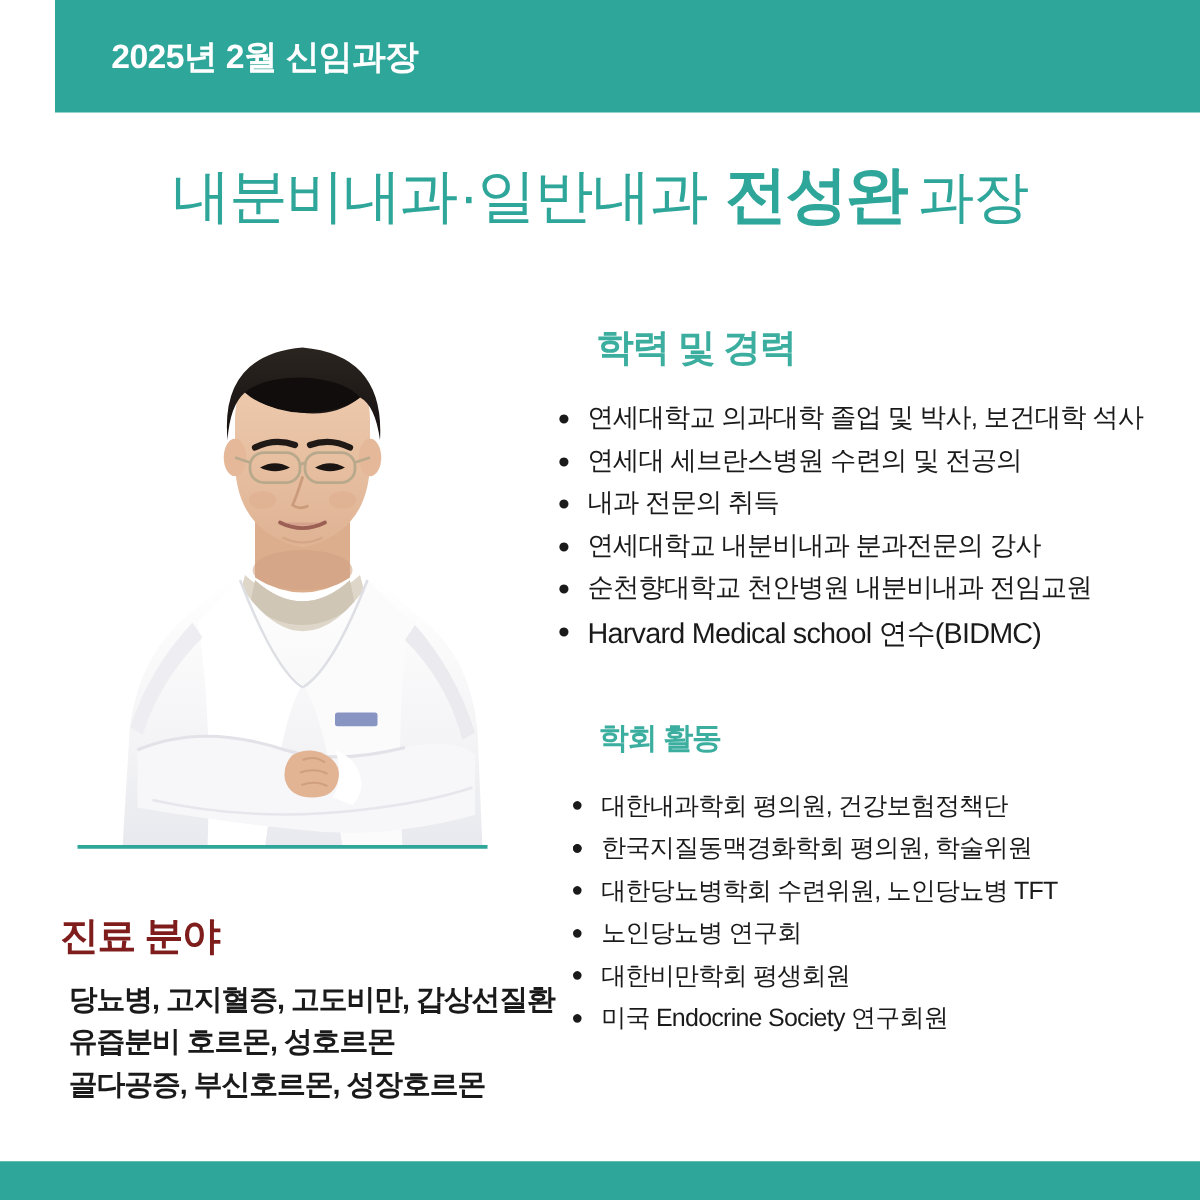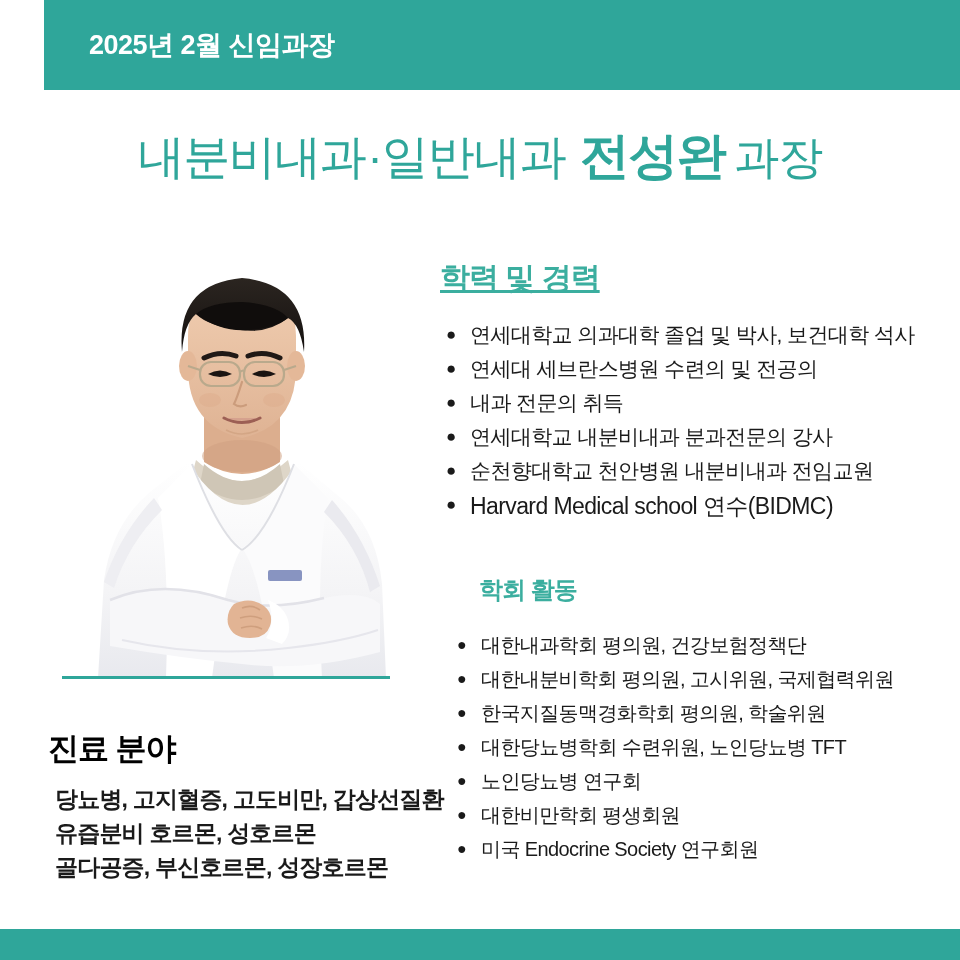--- a/index.html
+++ b/index.html
@@ -99,21 +99,21 @@
     background: #2FA69A;
   }
 
   
   .spec-heading {
     position: absolute;
     left: 48px;
     top: 728px;
     font-size: 31px;
     font-weight: bold;
-    color: #000000;
+    color: #7f1d1d;
     letter-spacing: -1px;
     white-space: nowrap;
   }
   .spec-lines {
     position: absolute;
     left: 55px;
     top: 782px;
     width: 400px;
     font-weight: bold;
   }
@@ -121,28 +121,27 @@
     font-size: 23px;
     color: #1a1a1a;
     letter-spacing: -0.8px;
     line-height: 34px;
     white-space: nowrap;
   }
 
   
   .sec1-heading {
     position: absolute;
-    left: 440px;
+    left: 477px;
     top: 258px;
     font-size: 30px;
     font-weight: bold;
     color: #3BAE9F;
     letter-spacing: -1px;
     white-space: nowrap;
-    text-decoration: underline;
   }
   .sec1-list {
     position: absolute;
     left: 446px;
     top: 318px;
     width: 510px;
     margin: 0;
     padding: 0;
     list-style: none;
   }
@@ -327,21 +326,21 @@
     <li><span class="bullet">●</span><span>연세대 세브란스병원 수련의 및 전공의</span></li>
     <li><span class="bullet">●</span><span>내과 전문의 취득</span></li>
     <li><span class="bullet">●</span><span>연세대학교 내분비내과 분과전문의 강사</span></li>
     <li><span class="bullet">●</span><span>순천향대학교 천안병원 내분비내과 전임교원</span></li>
     <li class="big"><span class="bullet">●</span><span>Harvard Medical school 연수(BIDMC)</span></li>
   </ul>
 
   <div class="sec2-heading">학회 활동</div>
   <ul class="sec2-list">
     <li><span class="bullet">●</span><span>대한내과학회 평의원, 건강보험정책단</span></li>
-    <li><span class="bullet">●</span><span>대한내분비학회 평의원, 고시위원, 국제협력위원</span></li>
+    <li><span class="bullet">●</span></li>
     <li><span class="bullet">●</span><span>한국지질동맥경화학회 평의원, 학술위원</span></li>
     <li><span class="bullet">●</span><span>대한당뇨병학회 수련위원, 노인당뇨병 TFT</span></li>
     <li><span class="bullet">●</span><span>노인당뇨병 연구회</span></li>
     <li><span class="bullet">●</span><span>대한비만학회 평생회원</span></li>
     <li><span class="bullet">●</span><span>미국 Endocrine Society 연구회원</span></li>
   </ul>
 
   <div class="footer-bar"></div>
 
 </div>

